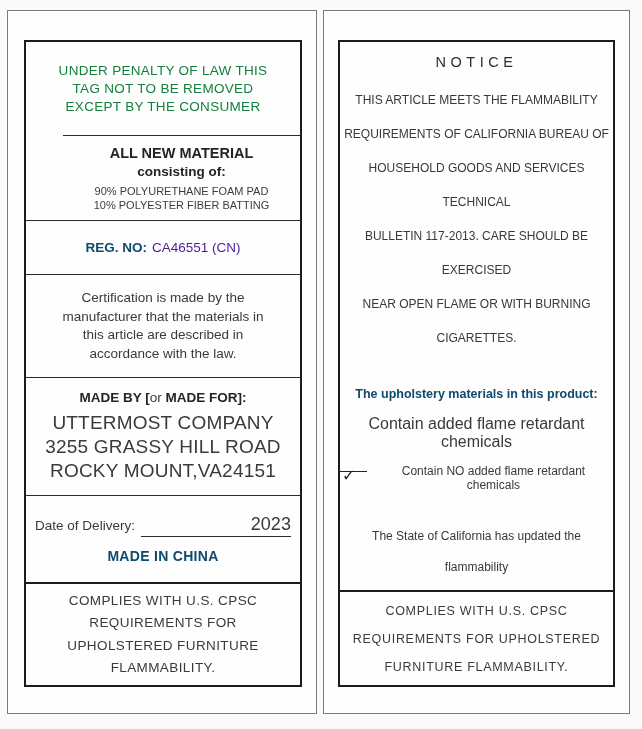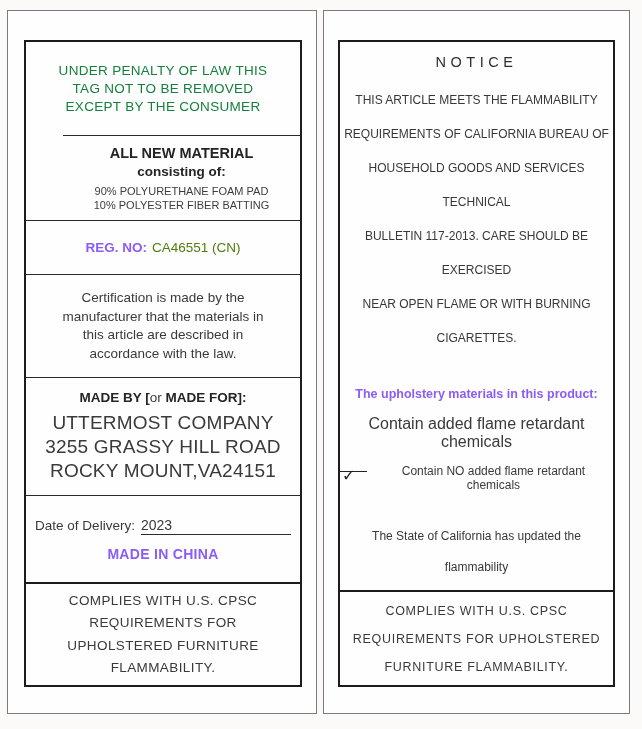--- a/index.html
+++ b/index.html
@@ -27,42 +27,42 @@
   .panel-right .label-box { left:14px; top:29px; width:277px; height:647px; }
 
   .row {
     display:flex; flex-direction:column; justify-content:center;
     align-items:center; text-align:center; overflow:hidden;
   }
   .row + .row { border-top:1.5px solid #2a2a2a; }
   .row.thick-top { border-top:2.5px solid #1c1c1c; }
 
   .ml { white-space:pre-line; }
-  .b  { font-weight:bold; color:#8b5cf6; }
+  .b  { font-weight:bold; color:#0c4a6e; }
 
   
   .r1 { height:93px; }  .r2 { height:85px;margin-left:37px; }  .r3 { height:54px; }
   .r4 { height:103px; } .r5 { height:118px;justify-content:center; } .r6 { height:87px; }
   .r7 { flex:1; }
 
   .penalty { font-size:13.5px; line-height:18px; letter-spacing:.3px; color:#15803d; }
   .material-title { font-size:14.5px; font-weight:bold; color:#242424; }
   .material-sub   { font-size:13.5px; font-weight:bold; color:#242424; margin-top:3px;text-align:right; }
   .material-comp  { font-size:11px;  line-height:14px; margin-top:5px; color:#3c3c3c; }
   .reg-line { font-size:13.5px; }
-  .reg-val  { margin-left:5px; color:#4d7c0f; }
+  .reg-val  { margin-left:5px; color:#4c1d95; }
   .cert { font-size:13.5px; line-height:18.5px; }
   .madeby-heading { font-size:13.5px; margin-bottom:6px; color:#242424; }
   .madeby-heading .or { font-weight:normal; color:#3a3a3a; }
   .madeby-line { font-size:19px; line-height:24px; letter-spacing:.2px; }
   .delivery-line { font-size:13.5px; }
   .blank {
     display:inline-block; width:150px; margin-left:6px;
-    border-bottom:1.5px solid #2c2c2c; text-align:left;
-    font-size:14px; padding-bottom:1px;
+    border-bottom:1.5px solid #2c2c2c; text-align:right;
+    font-size:18px; padding-bottom:1px;
   }
   .origin { font-size:14px; margin-top:11px; letter-spacing:.3px; }
   .complies-left { font-size:13.5px; line-height:22.5px; letter-spacing:.4px; }
 
   
   .ra { flex:1; justify-content:flex-start; padding-top:12px; }
   .rb { height:95px; }
 
   .notice-title { font-size:14.5px; letter-spacing:4.5px; color:#2e2e2e; }
   .flamm { font-size:12px; line-height:34px; margin-top:13px; color:#383838; }

